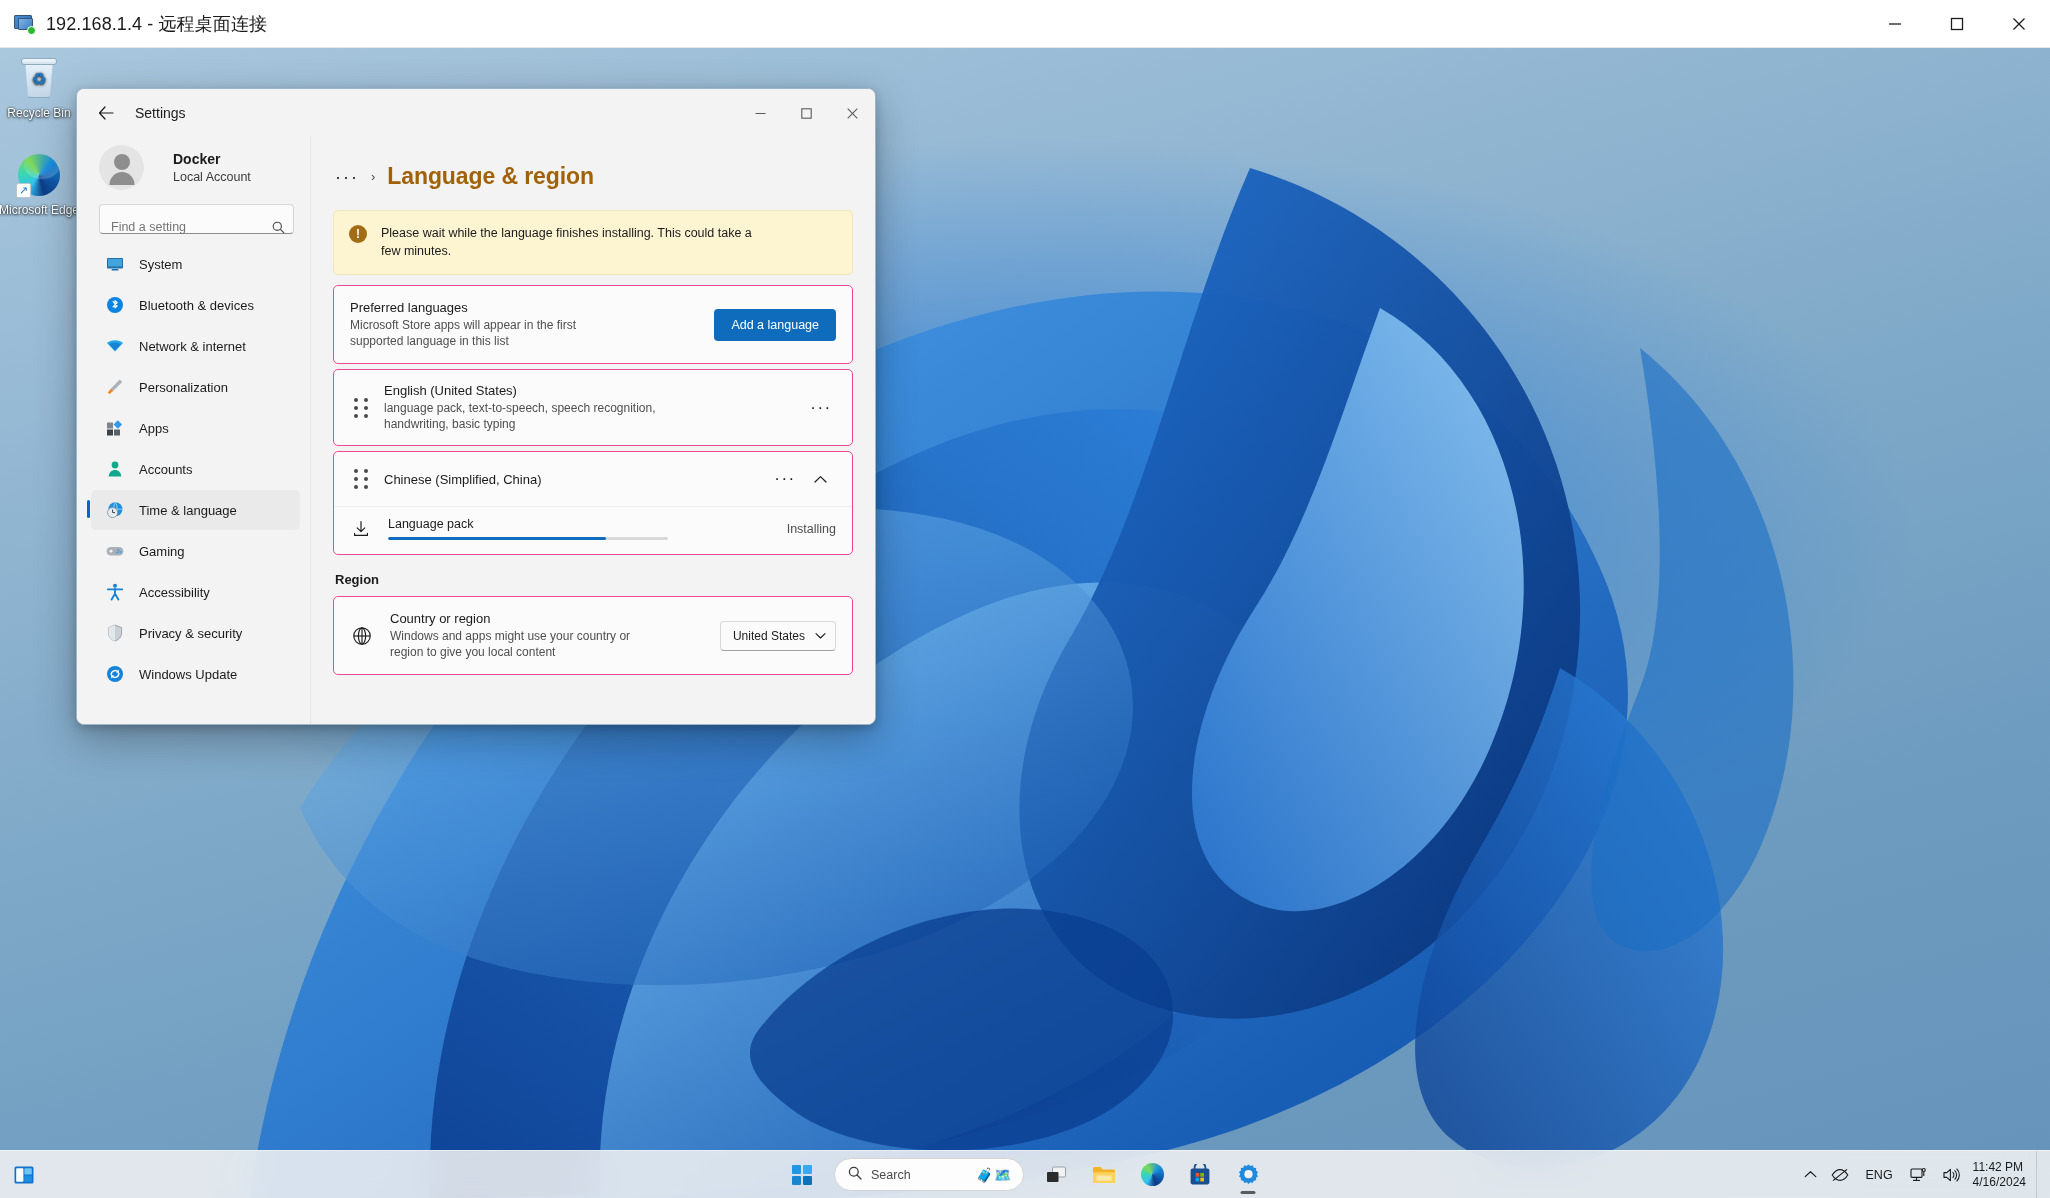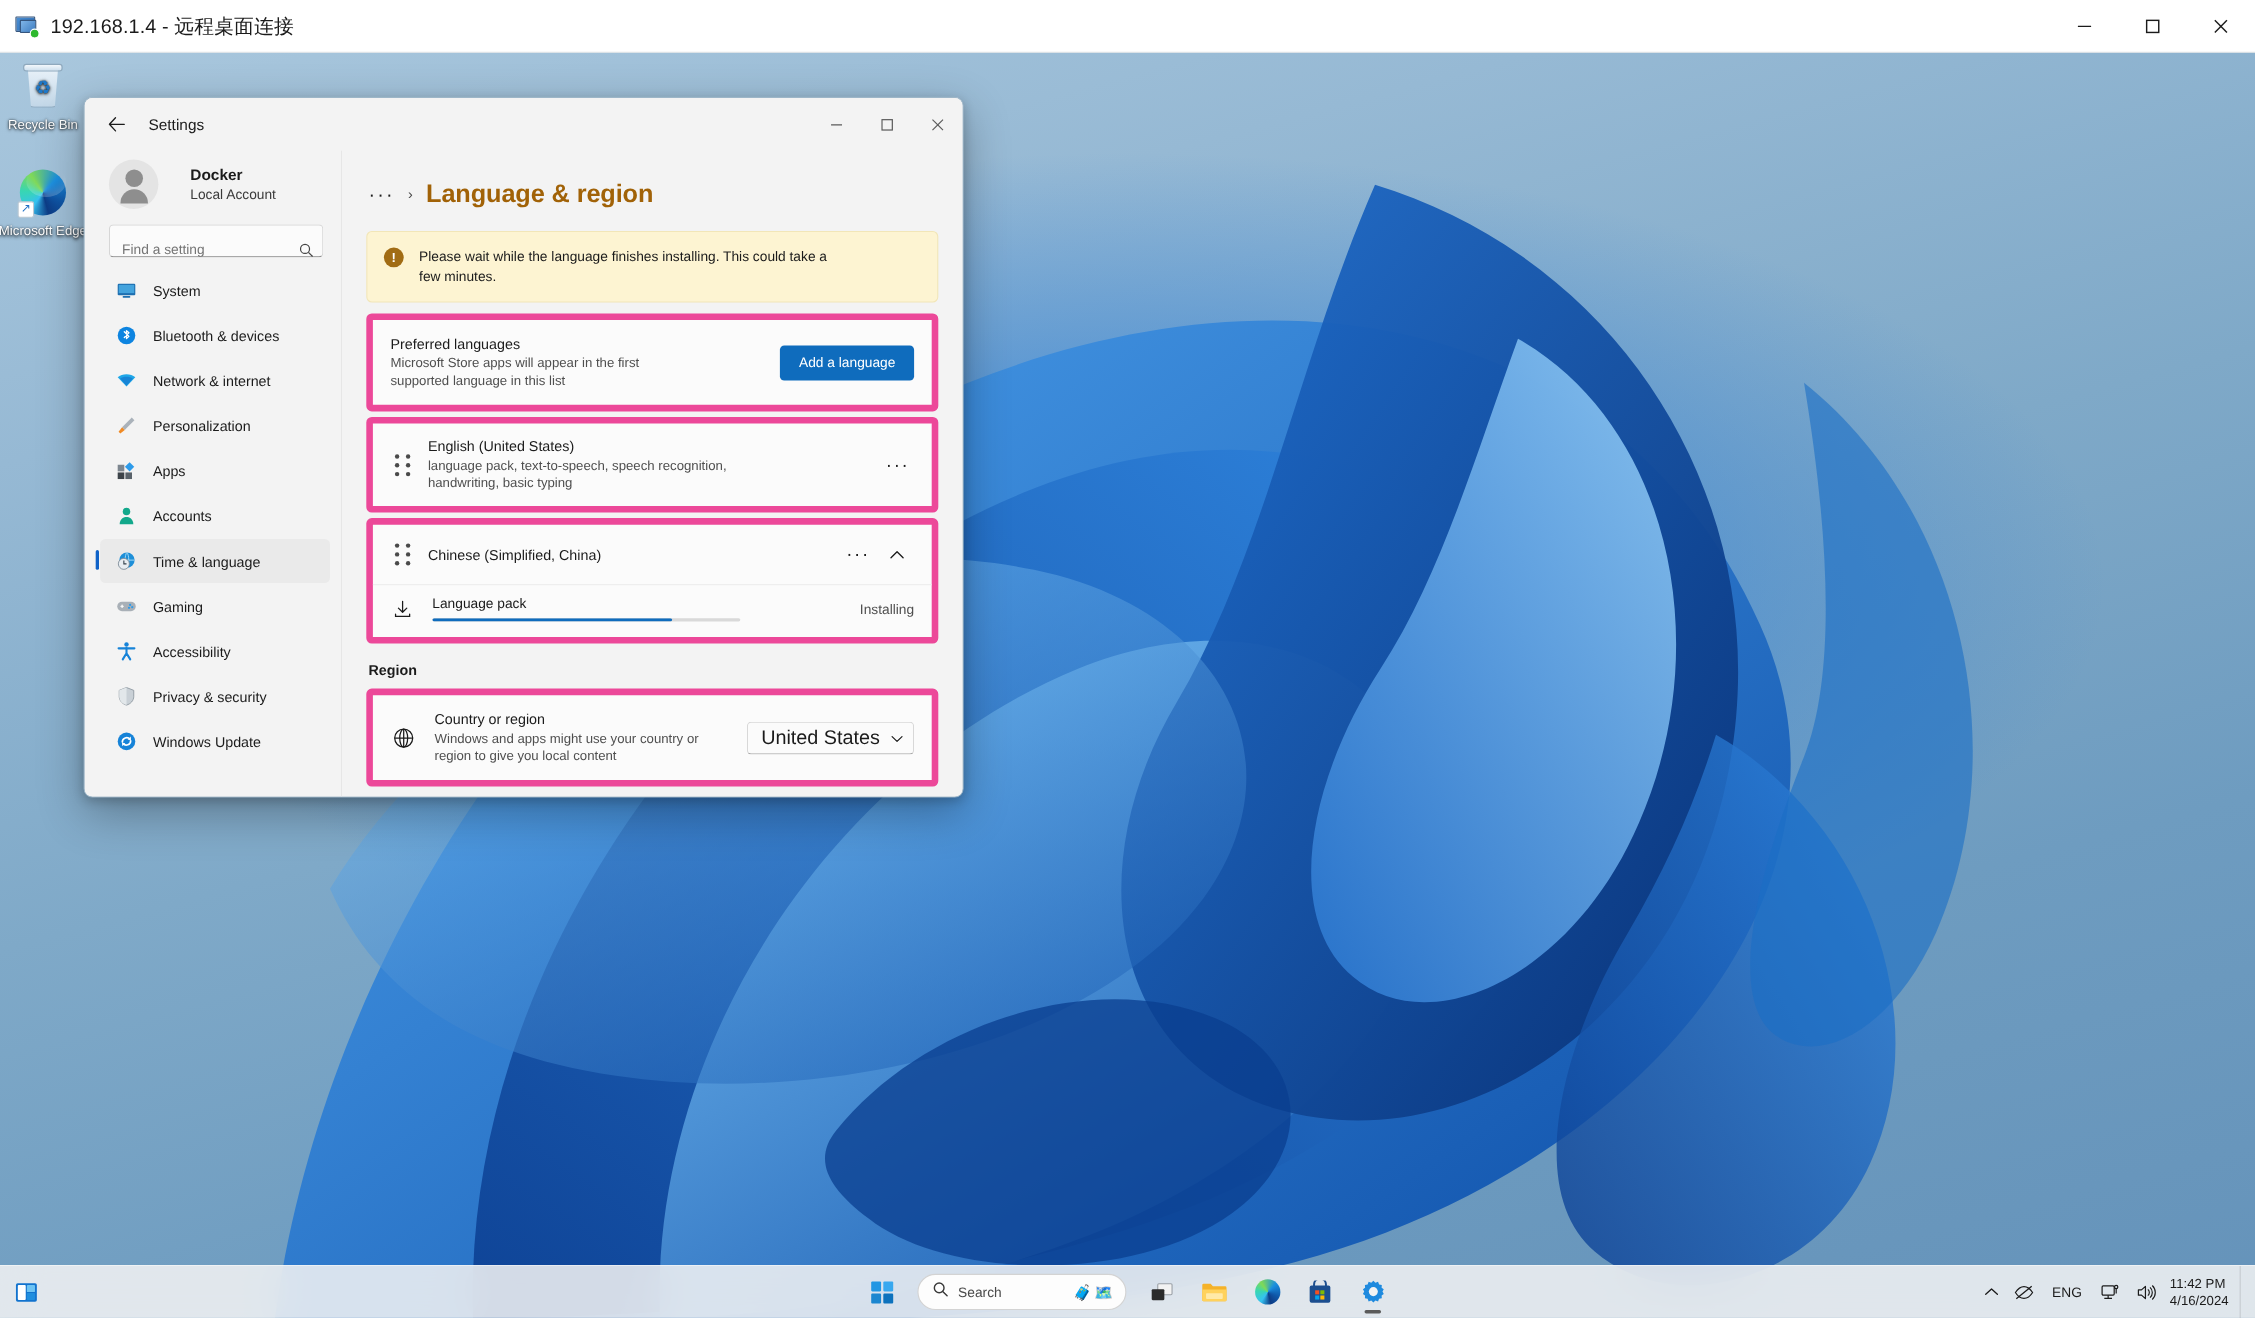--- a/index.html
+++ b/index.html
@@ -263,21 +263,21 @@
     display: flex; align-items: center;
     margin-bottom: 20px;
     padding-left: 2px;
   }
   #bc-dots { font-size: 18px; color: #1b1b1b; letter-spacing: 2px; line-height: 14px; margin-right: 12px; }
   #bc-sep { font-size: 13px; color: #4a4a4a; margin-right: 12px; }
   #page-title { font-size: 23px; font-weight: bold; color: #a16207; letter-spacing: -.1px; }
 
   .card {
     background: #fbfbfb;
-    border: 6px solid #ec4899;
+    border: 1px solid #ec4899;
     border-radius: 5px;
     margin-bottom: 5px;
   }
   #warn-banner {
     background: #fdf4d2;
     border: 1px solid #f2e6b8;
     border-radius: 5px;
     padding: 13px 16px 14px 15px;
     display: flex;
     margin-bottom: 10px;
@@ -354,21 +354,21 @@
   .region-desc { font-size: 12px; color: #4f4f4f; line-height: 16px; margin-top: 2px; max-width: 250px; }
   .combo {
     margin-left: auto;
     min-width: 108px; height: 30px;
     background: #fbfbfb;
     border: 1px solid #d8d8d8;
     border-bottom-color: #a0a0a0;
     border-radius: 4px;
     display: flex; align-items: center; justify-content: space-between;
     padding: 0 9px 0 12px;
-    font-size: 18px; color: #1b1b1b;
+    font-size: 12px; color: #1b1b1b;
   }
   .combo .cv { margin-right: 10px; }
 
   
   #taskbar {
     position: absolute; left: 0; right: 0; bottom: 0;
     height: 48px;
     background: rgba(243,243,243,.86);
     backdrop-filter: blur(18px);
     border-top: 1px solid rgba(255,255,255,.45);

